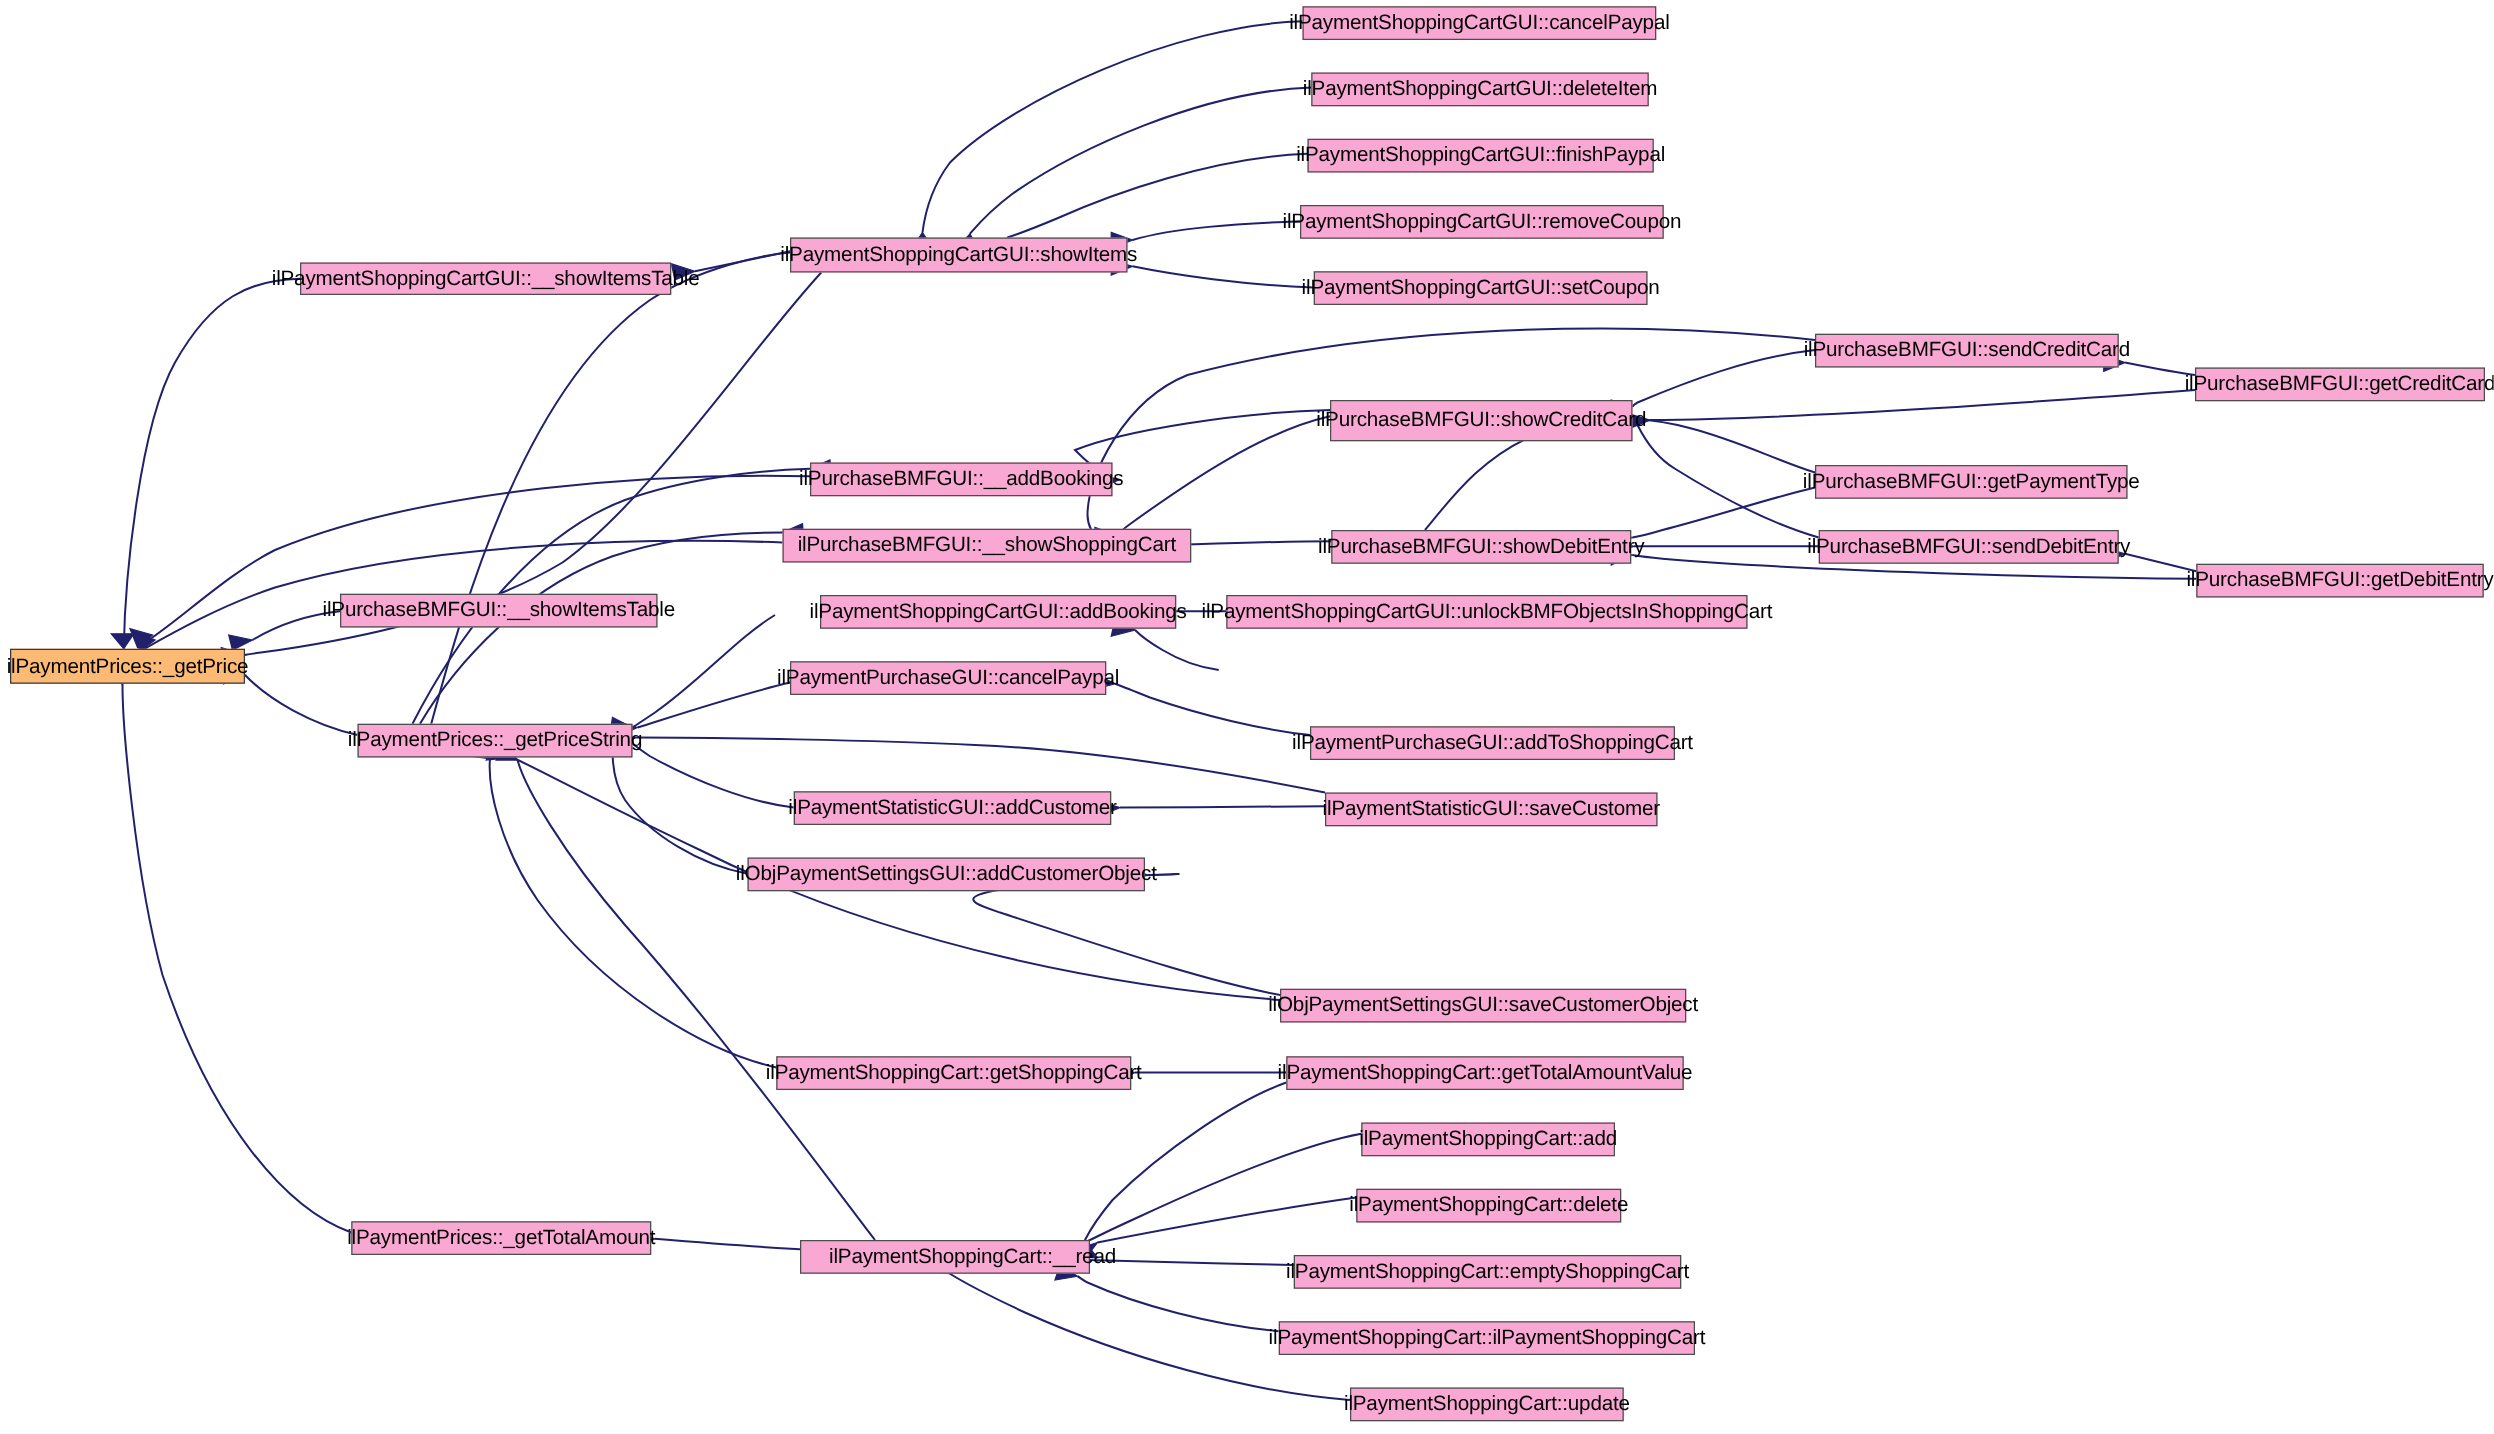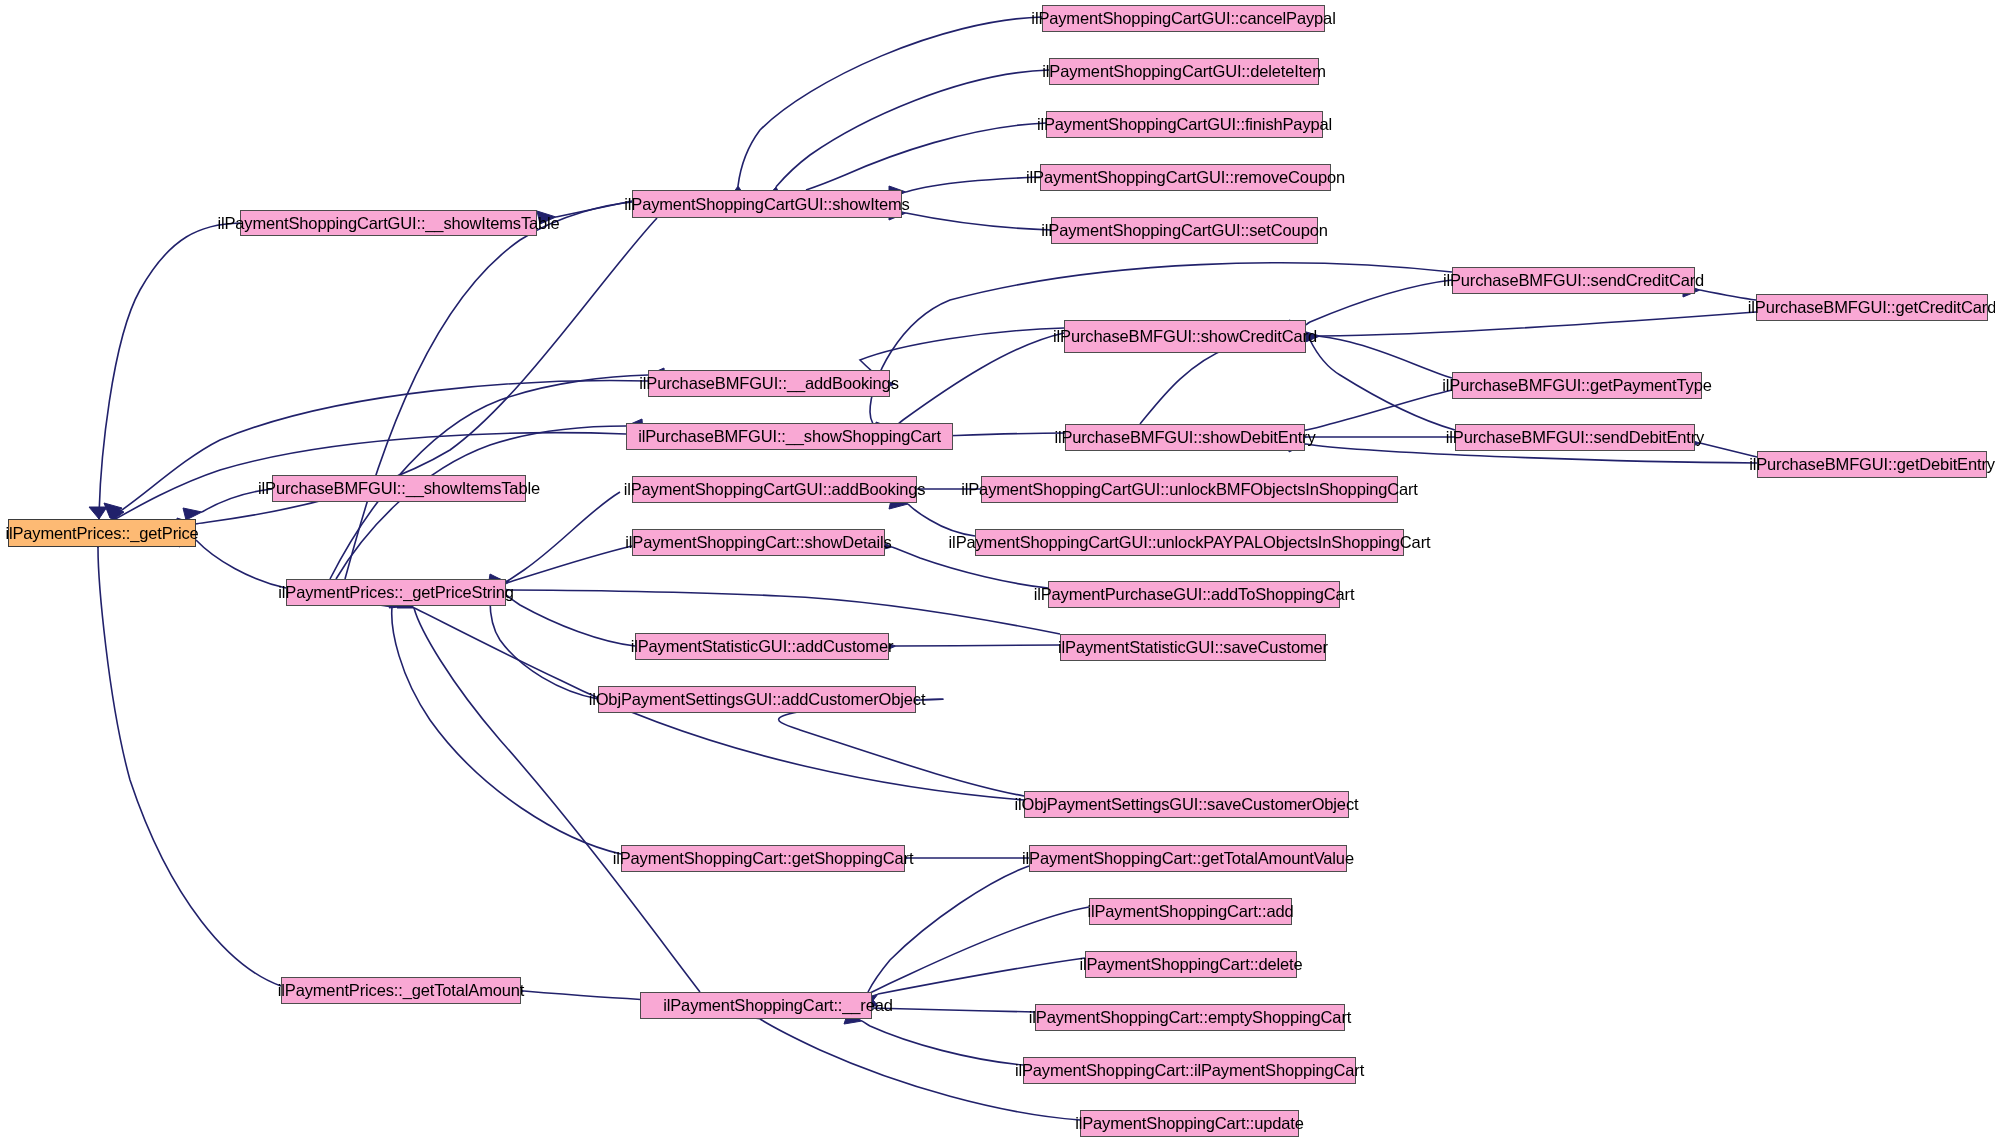--- a/index.html
+++ b/index.html
@@ -189,25 +189,25 @@
     </div>
     <div class="node" style="left: 648px; top: 370px; width: 242px; height: 27px;">
       <span class="node-label">ilPurchaseBMFGUI::__addBookings</span>
     </div>
     <div class="node" style="left: 626px; top: 423px; width: 327px; height: 27px;">
       <span class="node-label">ilPurchaseBMFGUI::__showShoppingCart</span>
     </div>
     <div class="node" style="left: 272px; top: 475px; width: 254px; height: 27px;">
       <span class="node-label">ilPurchaseBMFGUI::__showItemsTable</span>
     </div>
-    <div class="node" style="left: 632px; top: 476px; width: 285px; height: 27px;">
+    <div class="node" style="left: 656px; top: 476px; width: 285px; height: 27px;">
       <span class="node-label">ilPaymentShoppingCartGUI::addBookings</span>
     </div>
     <div class="node" style="left: 632px; top: 529px; width: 253px; height: 27px;">
-      <span class="node-label">ilPaymentShoppingCart::showDetails</span>
+      <span class="node-label">ilPaymentPurchaseGUI::cancelPaypal</span>
     </div>
     <div class="node" style="left: 286px; top: 579px; width: 220px; height: 27px;">
       <span class="node-label">ilPaymentPrices::_getPriceString</span>
     </div>
     <div class="node" style="left: 635px; top: 633px; width: 254px; height: 27px; align-items: center;">
       <span class="node-label">ilPaymentStatisticGUI::addCustomer</span>
     </div>
     <div class="node" style="left: 598px; top: 686px; width: 318px; height: 27px;">
       <span class="node-label">ilObjPaymentSettingsGUI::addCustomerObject</span>
     </div>
@@ -227,23 +227,20 @@
       <span class="node-label">ilPurchaseBMFGUI::getPaymentType</span>
     </div>
     <div class="node" style="left: 1455px; top: 424px; width: 240px; height: 27px;">
       <span class="node-label">ilPurchaseBMFGUI::sendDebitEntry</span>
     </div>
     <div class="node" style="left: 1757px; top: 451px; width: 230px; height: 27px;">
       <span class="node-label">ilPurchaseBMFGUI::getDebitEntry</span>
     </div>
     <div class="node" style="left: 981px; top: 476px; width: 417px; height: 27px;">
       <span class="node-label">ilPaymentShoppingCartGUI::unlockBMFObjectsInShoppingCart</span>
-    </div>
-    <div class="node" style="left: 975px; top: 529px; width: 429px; height: 27px;">
-      <span class="node-label">ilPaymentShoppingCartGUI::unlockPAYPALObjectsInShoppingCart</span>
     </div>
     <div class="node" style="left: 1048px; top: 581px; width: 292px; height: 27px;">
       <span class="node-label">ilPaymentPurchaseGUI::addToShoppingCart</span>
     </div>
     <div class="node" style="left: 1060px; top: 634px; width: 266px; height: 27px;">
       <span class="node-label">ilPaymentStatisticGUI::saveCustomer</span>
     </div>
     <div class="node" style="left: 1024px; top: 791px; width: 325px; height: 27px;">
       <span class="node-label">ilObjPaymentSettingsGUI::saveCustomerObject</span>
     </div>

